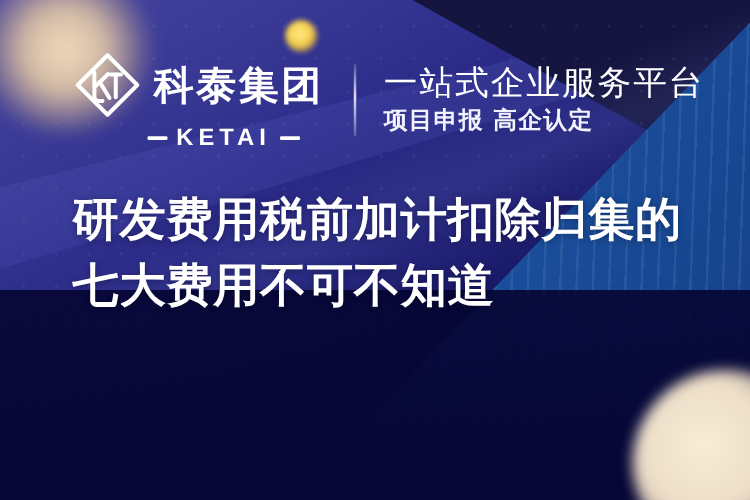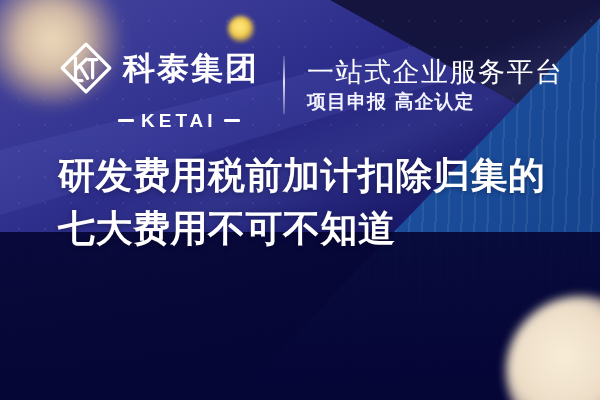--- a/index.html
+++ b/index.html
@@ -171,21 +171,21 @@
     font-weight: 700;
     letter-spacing: 2px;
     line-height: 1;
     white-space: nowrap;
     font-family: "DejaVu Sans", "Liberation Sans", sans-serif;
   }
   .logo-en-row {
     display: flex;
     align-items: center;
     gap: 7px;
-    margin-top: 15px;
+    margin-top: 5px;
     margin-left: 60px;
   }
   .dash { width: 16px; height: 3px; background:#fff; border-radius:1px; }
   .logo-en {
     color:#fff;
     font-size: 19px;
     font-weight: 700;
     letter-spacing: 4px;
     line-height: 1;
     font-family: "Liberation Sans", sans-serif;

